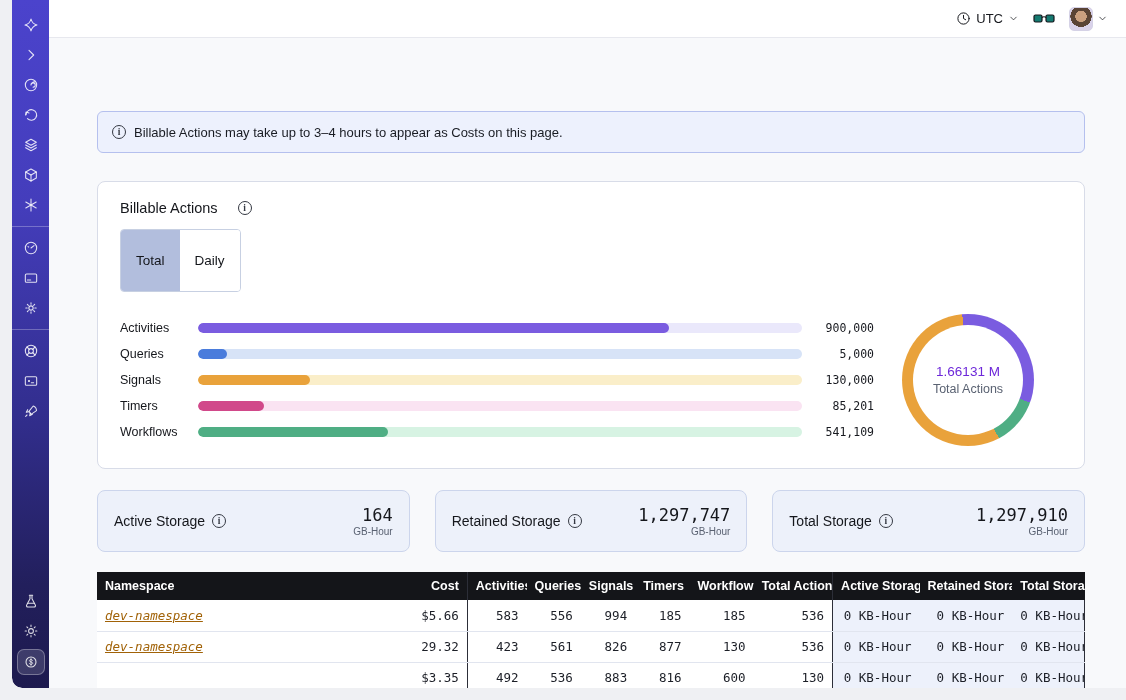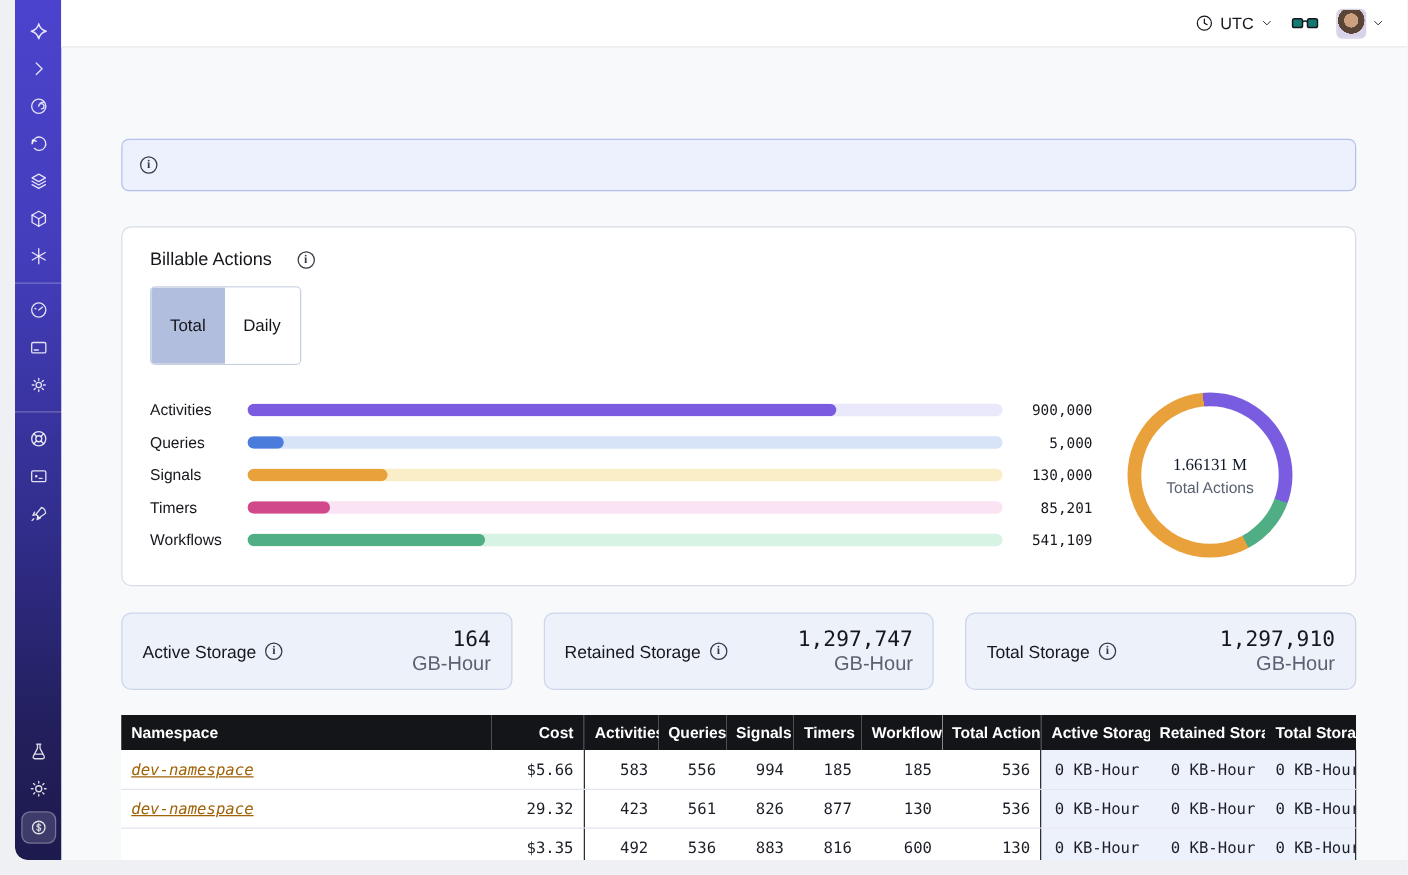--- a/index.html
+++ b/index.html
@@ -43,29 +43,29 @@
   .chart-zone { display:flex; align-items:center; margin-top:22px; }
   .bars { flex:1; min-width:0; }
   .chart-row { display:flex; align-items:center; height:26px; }
   .bar-label { width:78px; flex:0 0 78px; font-size:12.5px; color:#15171c; }
   .bar-track { flex:1; height:10px; border-radius:5px; position:relative; overflow:hidden; }
   .bar-fill { position:absolute; left:0; top:0; bottom:0; border-radius:5px; }
   .bar-value { width:72px; flex:0 0 72px; text-align:right; font-family:"DejaVu Sans Mono",monospace; font-size:11.5px; color:#17191f; }
   .donut-wrap { flex:0 0 188px; display:flex; align-items:center; justify-content:center; }
   .donut { width:132px; height:132px; border-radius:50%; position:relative; }
   .donut-hole { position:absolute; left:11px; top:11px; width:110px; height:110px; border-radius:50%; background:#fff; display:flex; flex-direction:column; align-items:center; justify-content:center; gap:3px; }
-  .donut-total { font-family:Liberation Serif, serif; font-size:13.5px; color:#0f172a; }
+  .donut-total { font-family:Liberation Sans, sans-serif; font-size:13.5px; color:#6d28d9; }
   .donut-cap { font-size:12.5px; color:#5a6272; }
 
   .storage-row { display:flex; gap:25px; margin-top:21px; }
   .storage-card { flex:1; background:#edf1fa; border:1px solid #ccd5ec; border-radius:8px; height:62px; display:flex; align-items:center; justify-content:space-between; padding:0 16px; }
   .storage-label { display:flex; align-items:center; gap:7px; font-size:14px; color:#15171c; }
   .storage-val { text-align:right; }
   .storage-num { font-family:"DejaVu Sans Mono",monospace; font-size:17px; color:#15171c; }
-  .storage-unit { font-size:16px; color:#5a6272; margin-top:1px; }
+  .storage-unit { font-size:10px; color:#5a6272; margin-top:1px; }
 
   table.usage { width:100%; border-collapse:collapse; margin-top:20px; table-layout:fixed; background:#fff; }
   table.usage th { background:#141519; color:#fff; font-size:12.5px; font-weight:600; height:28px; padding:0 8px; white-space:nowrap; overflow:hidden; }
   table.usage td { font-family:"DejaVu Sans Mono",monospace; font-size:12.5px; color:#1c1f27; height:31px; padding:0 8px; border-bottom:1px solid #e1e5ef; background:#fff; white-space:nowrap; overflow:hidden; }
   table.usage .l { text-align:left; } table.usage .r { text-align:right; }
   table.usage td.store { background:#edf1fb; }
   table.usage .gR { border-right:1px solid #2c2e38; }
   td.ns a { color:#a16207; text-decoration:underline; cursor:pointer;font-style:italic; }
 
   .ico { stroke-linecap:round; stroke-linejoin:round; }
@@ -207,20 +207,21 @@
             <polyline points="6 9 12 15 18 9"></polyline>
           </svg>
       </div>
     </div>
 
     <div class="content">
 
 
       <div class="banner">
         <span class="info-ic">i</span>
+        <span>Billable Actions may take up to 3–4 hours to appear as Costs on this page.</span>
       </div>
 
       <div class="card">
         <div class="card-title">
           <span>Billable Actions</span>
           <span class="info-ic">i</span>
         </div>
         <div class="seg">
           <button class="sel">Total</button>
           <button>Daily</button>

